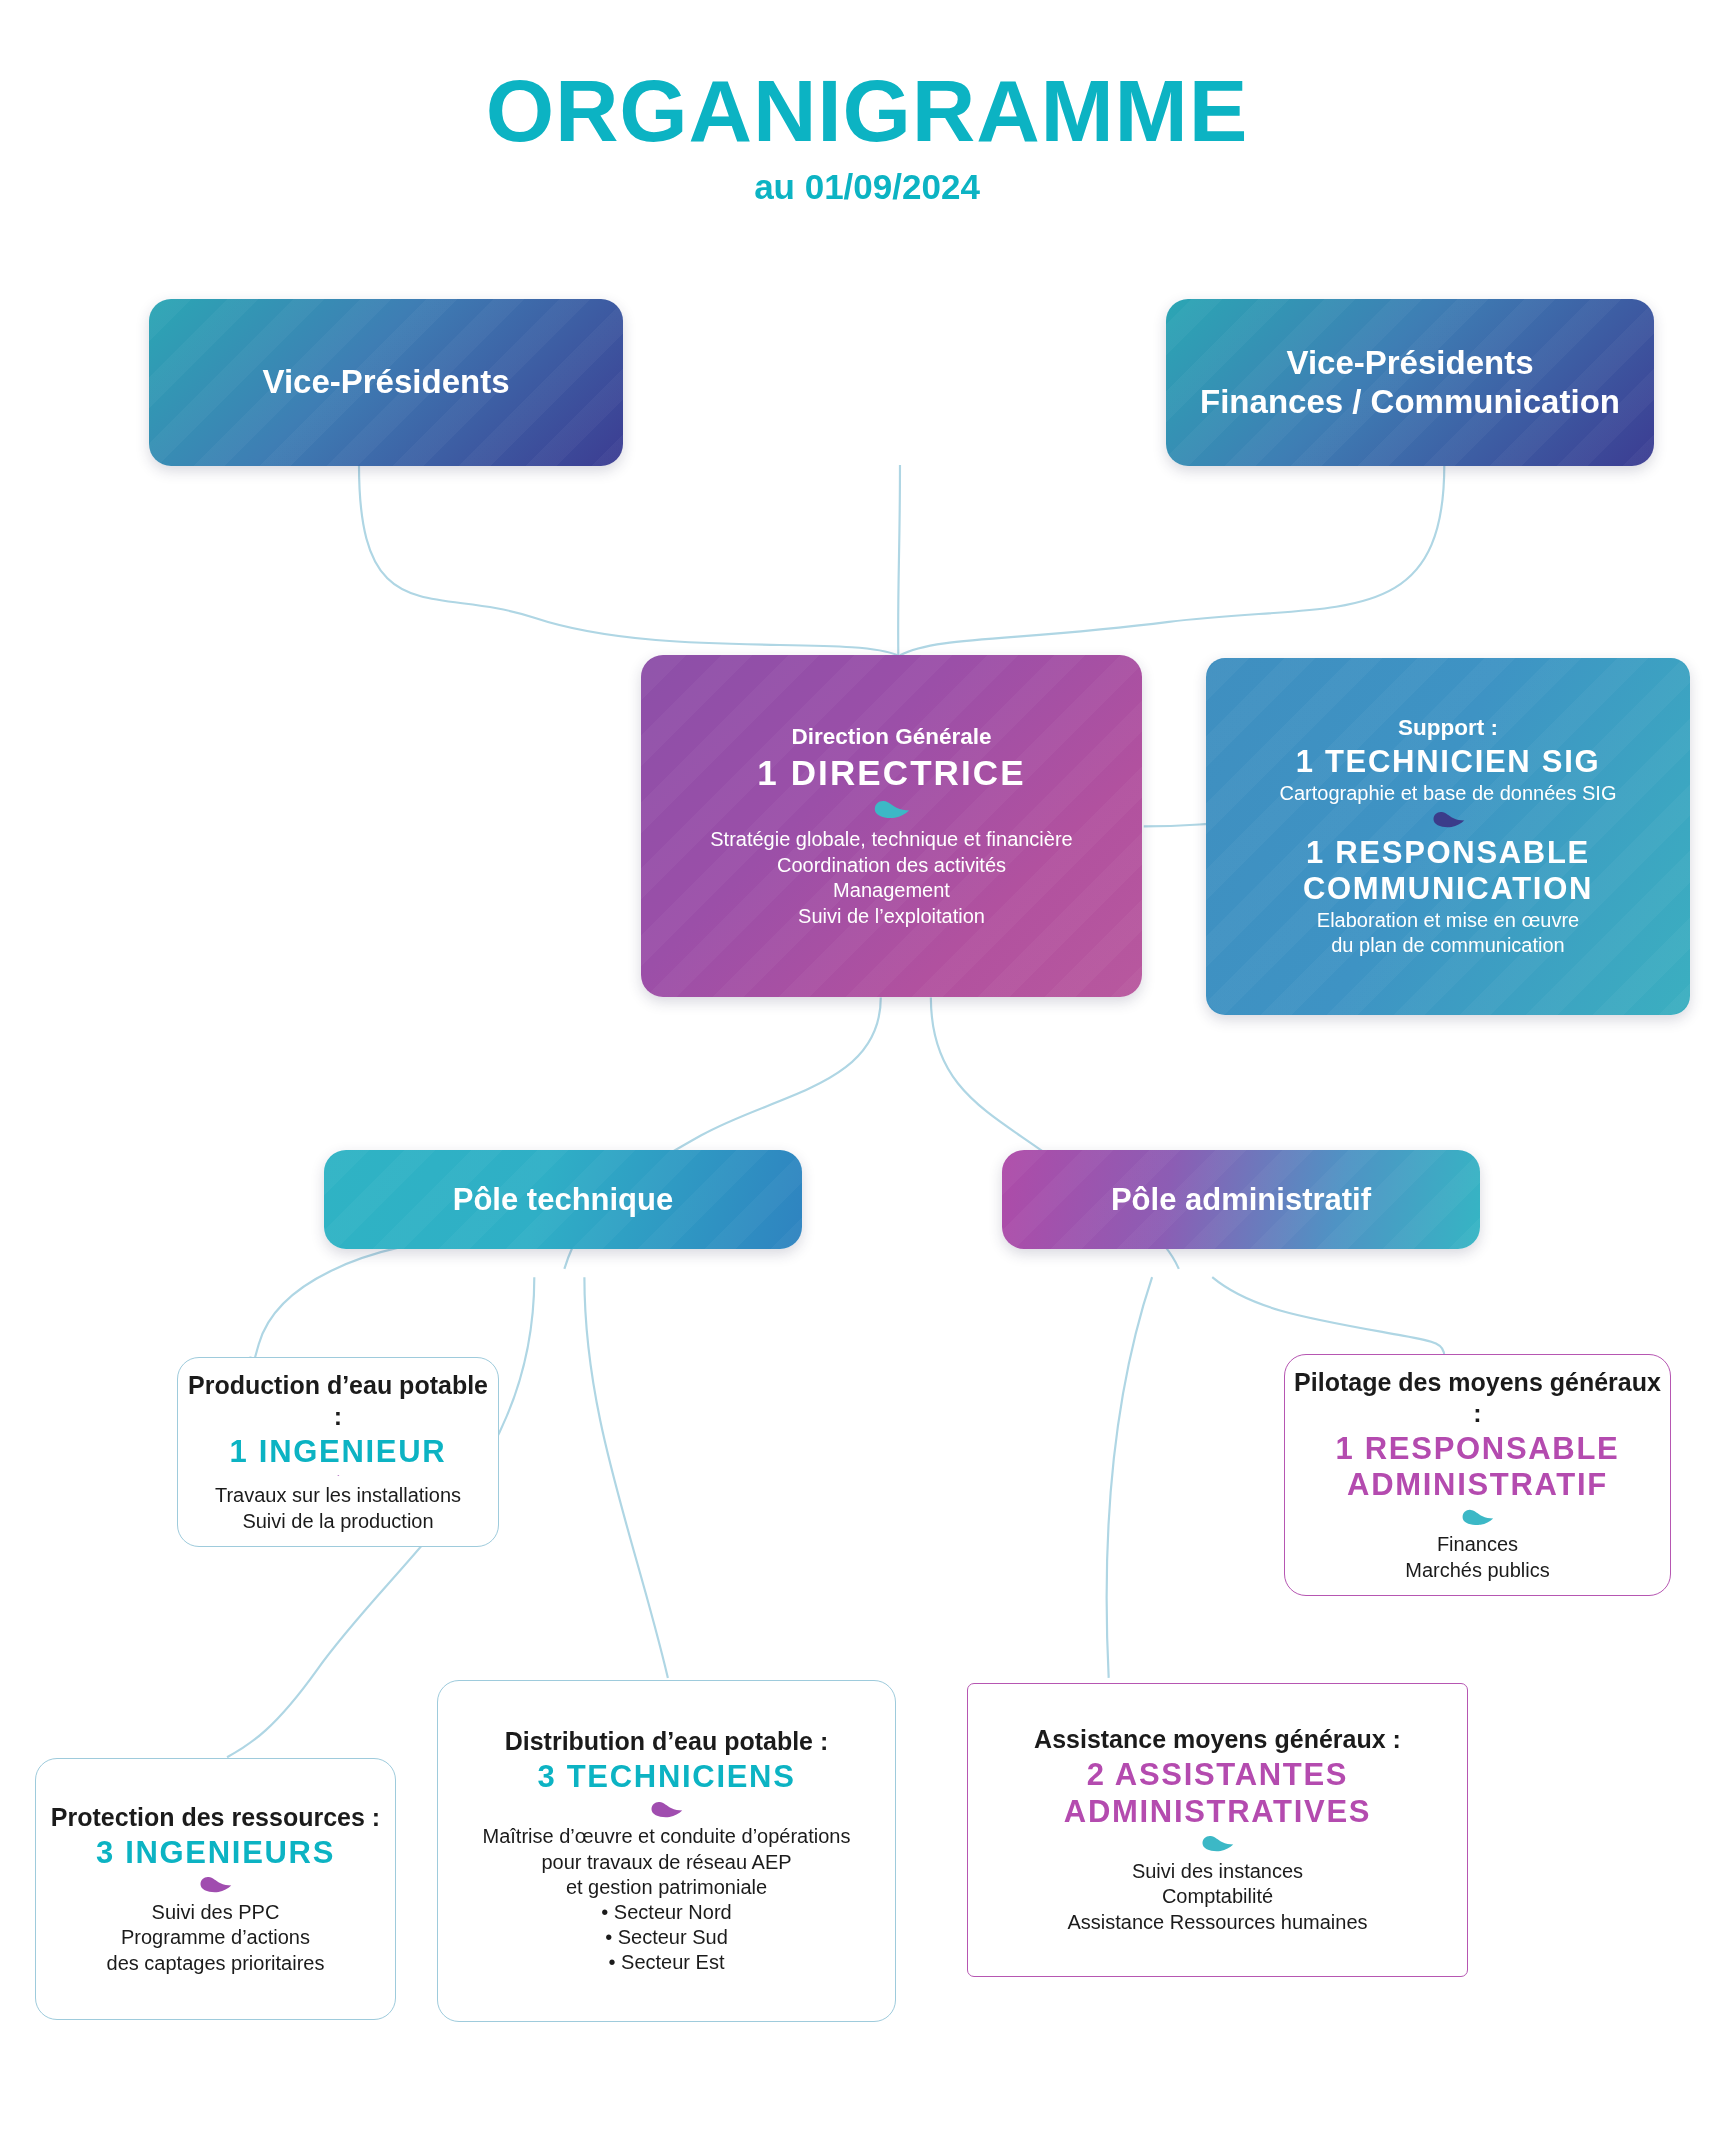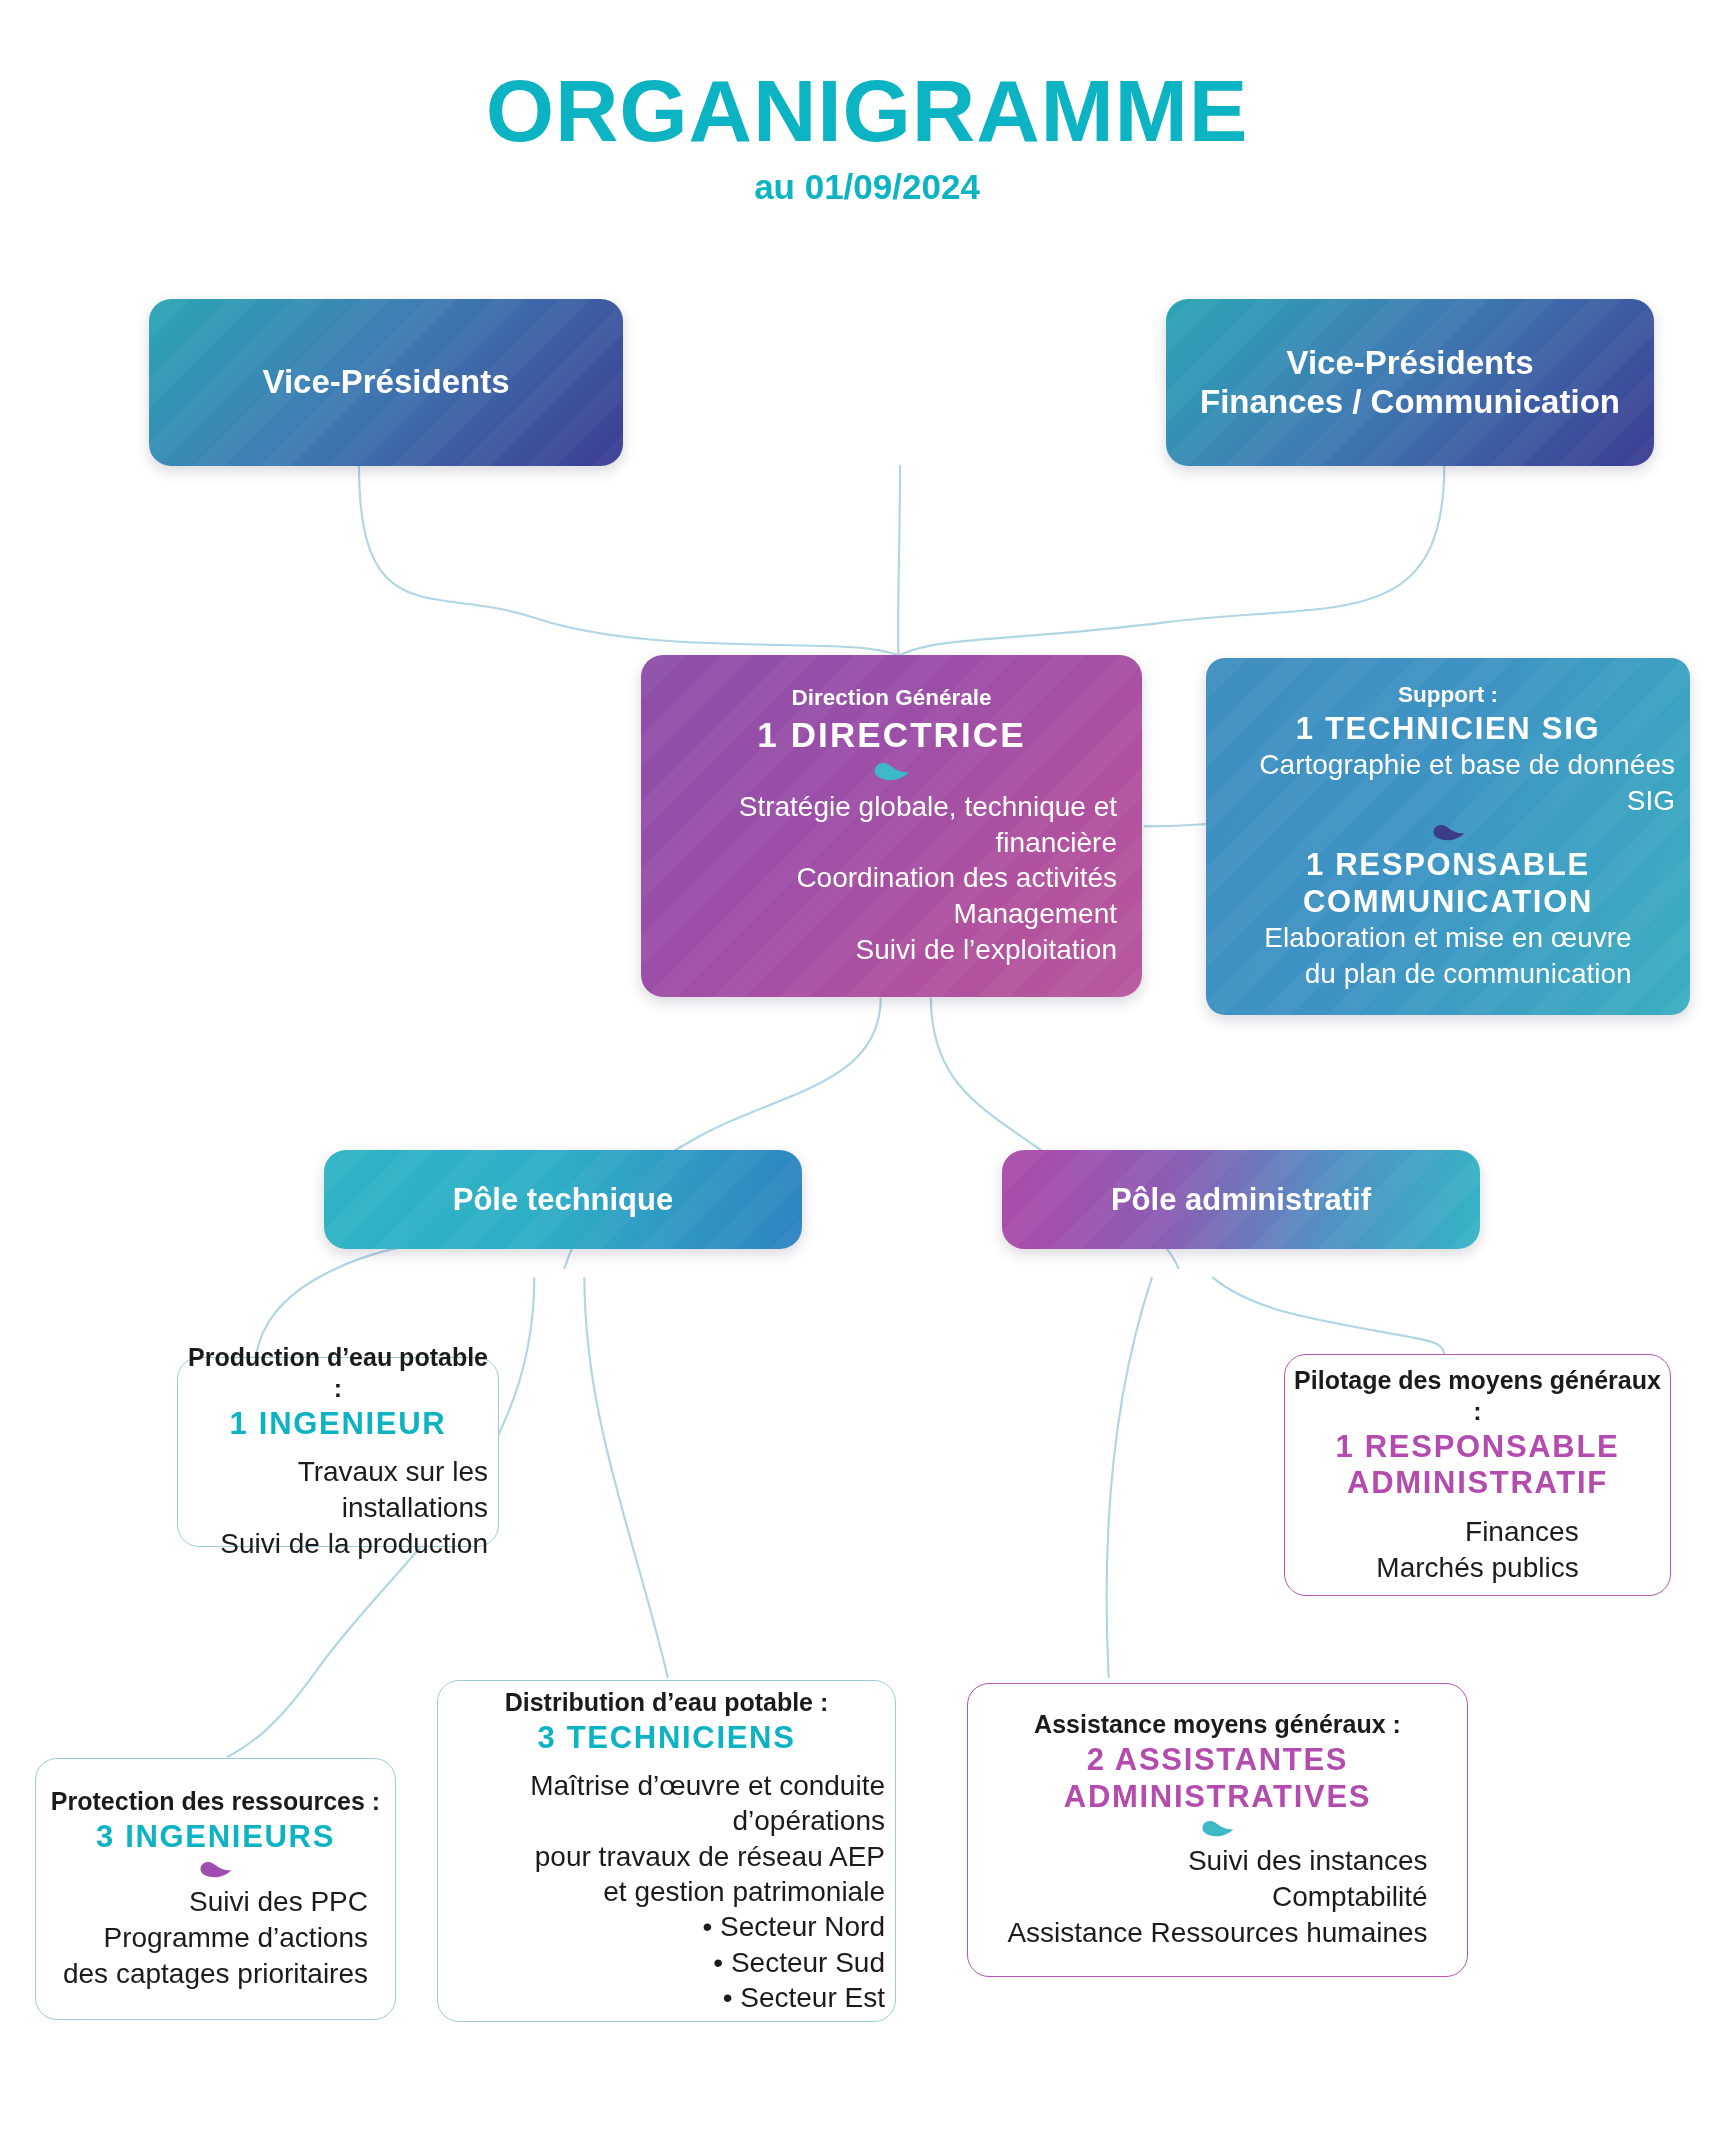--- a/index.html
+++ b/index.html
@@ -113,24 +113,23 @@
     font-size:35px;
     font-weight:bold;
     letter-spacing:2.1px;
     line-height:1.18;
   }
   .headline.sm{
     font-size:31px;
     letter-spacing:1.7px;
   }
   .desc{
-    font-size:28px;
+    font-size:20px;
     line-height:1.28;
     font-weight:normal;
-    text-align:right;
   }
   .desc.tight{line-height:1.26;}
   .white .kicker{color:#1b1b1b;font-size:25px;}
   .white .desc{color:#1b1b1b;}
   .cyan-head{color:#0CB3C3;}
   .magenta-head{color:#B44BAF;}
 
   
   .leaf{
     display:block;
@@ -268,21 +267,21 @@
     <div class="headline sm magenta-head">ADMINISTRATIF</div>
     <svg class="leaf small" viewBox="0 0 44 22">
       <path d="M2,11 C2,4.6 7.2,0.6 12.8,1.2 C18.6,1.8 22.5,6.5 28,9.3 C33,11.8 38,12.4 43,12.7 C38.5,16.6 32.8,20.4 26,21.2 C14.5,22.6 2,19.2 2,11 Z" fill="#3CB8C6"></path>
     </svg>
     <div class="desc">
       <div>Finances</div>
       <div>Marchés publics</div>
     </div>
   </div>
 
-  <div class="node white purple-bd" style="left:967px; top:1683px; width:501px; height:294px; padding:13.4px 10px;">
+  <div class="node white purple-bd" style="left:967px; top:1683px; width:501px; height:294px; padding:13.4px 10px;border-radius:7px;">
     <div class="kicker">Assistance moyens généraux :</div>
     <div class="headline sm magenta-head">2 ASSISTANTES</div>
     <div class="headline sm magenta-head">ADMINISTRATIVES</div>
     <svg class="leaf small" viewBox="0 0 44 22">
       <path d="M2,11 C2,4.6 7.2,0.6 12.8,1.2 C18.6,1.8 22.5,6.5 28,9.3 C33,11.8 38,12.4 43,12.7 C38.5,16.6 32.8,20.4 26,21.2 C14.5,22.6 2,19.2 2,11 Z" fill="#3CB8C6"></path>
     </svg>
     <div class="desc">
       <div>Suivi des instances</div>
       <div>Comptabilité</div>
       <div>Assistance Ressources humaines</div>

